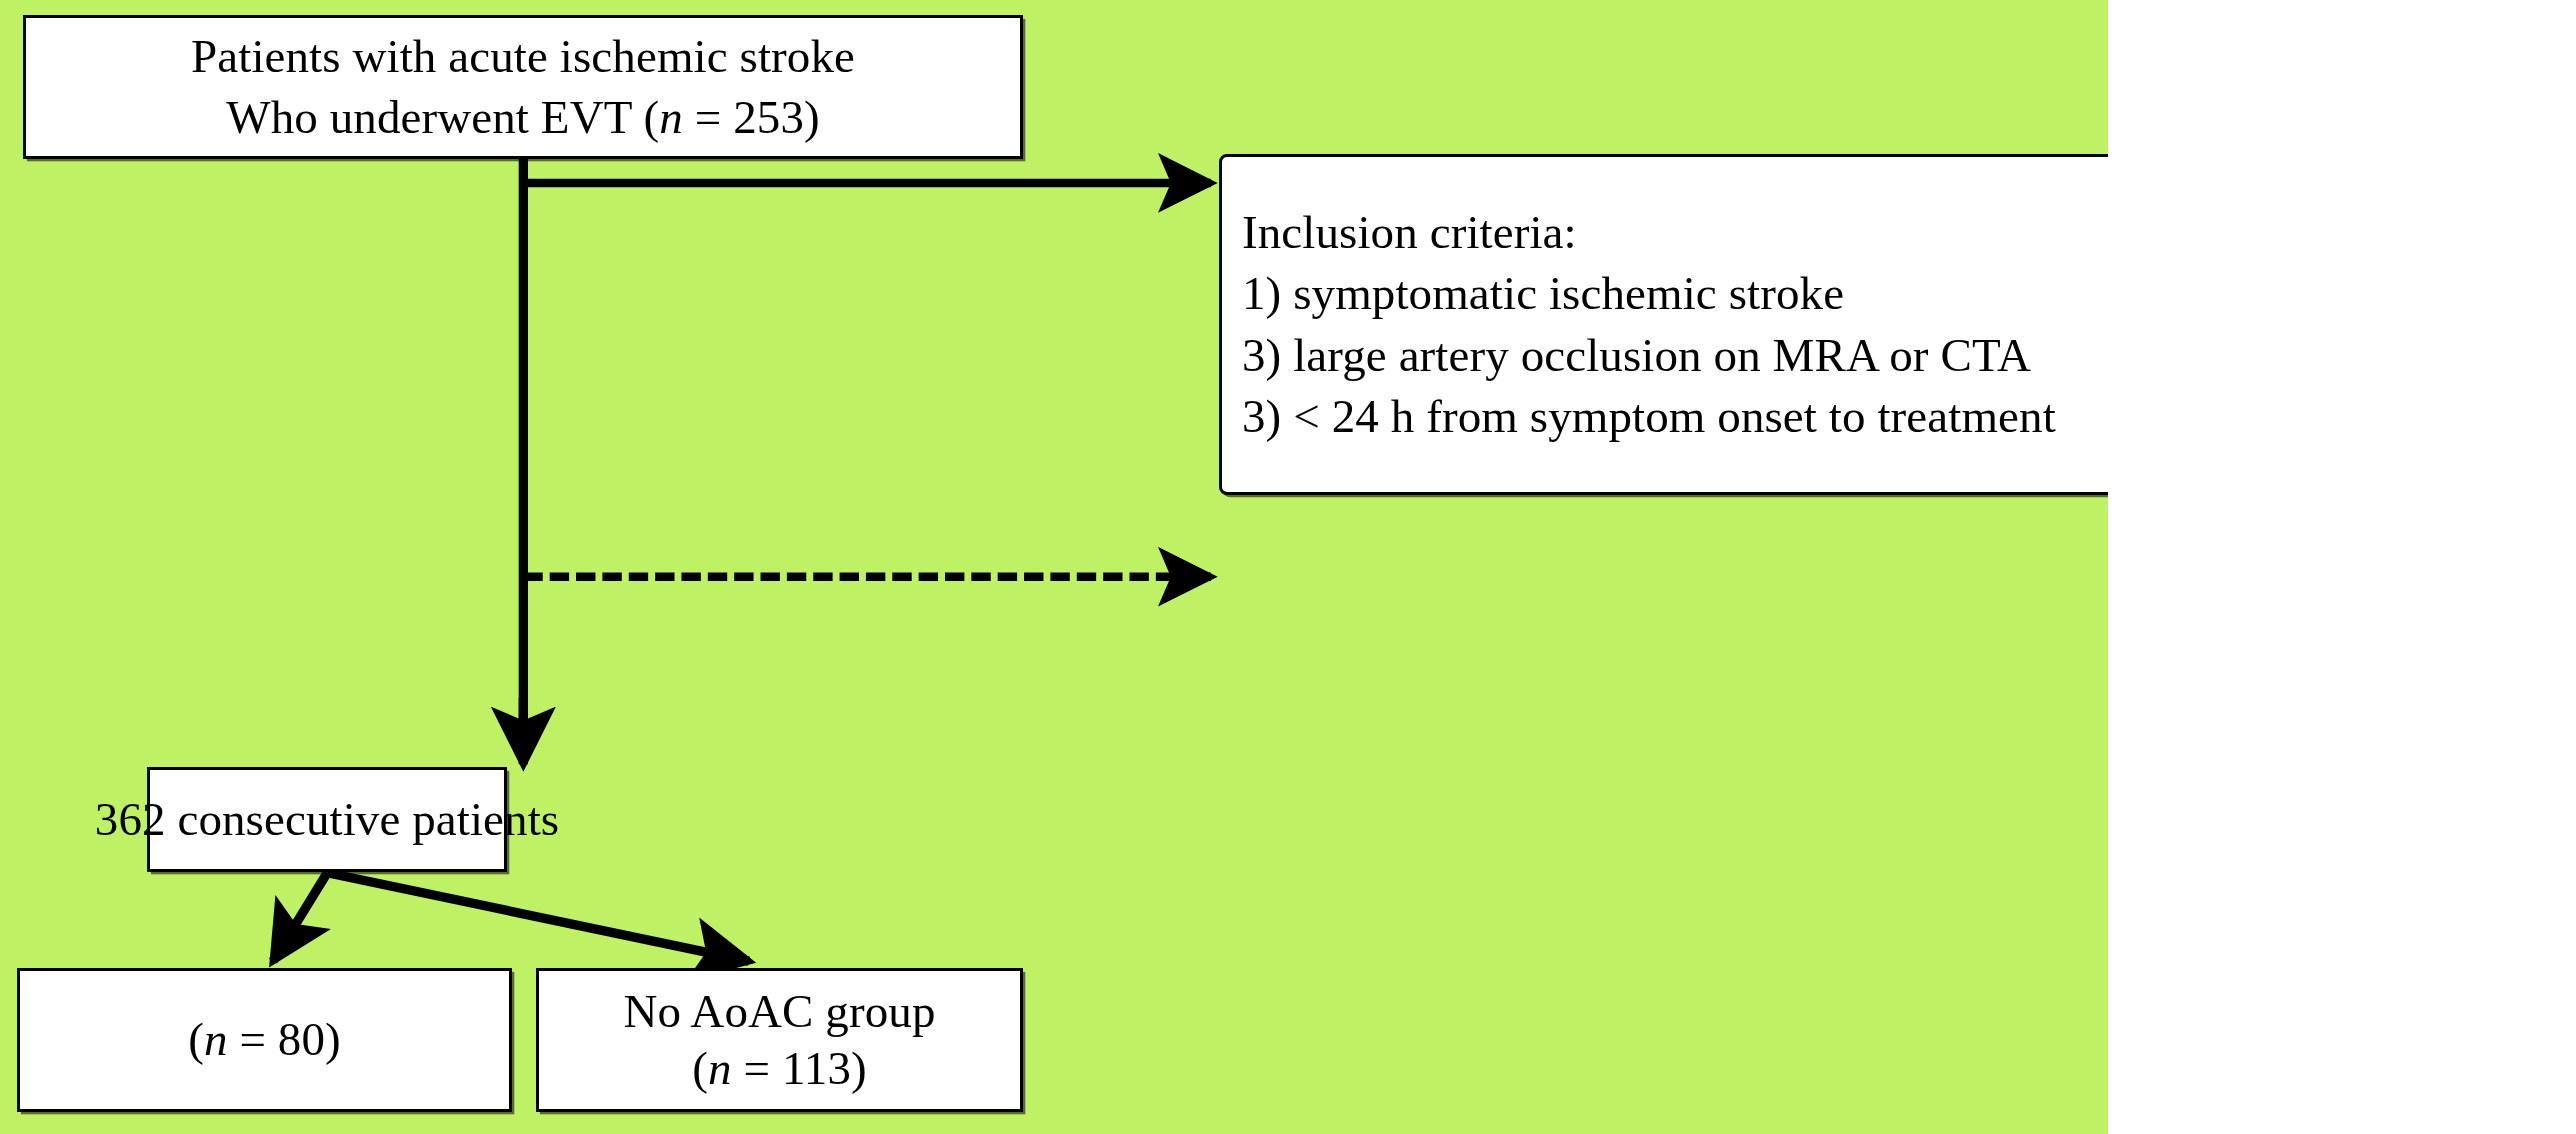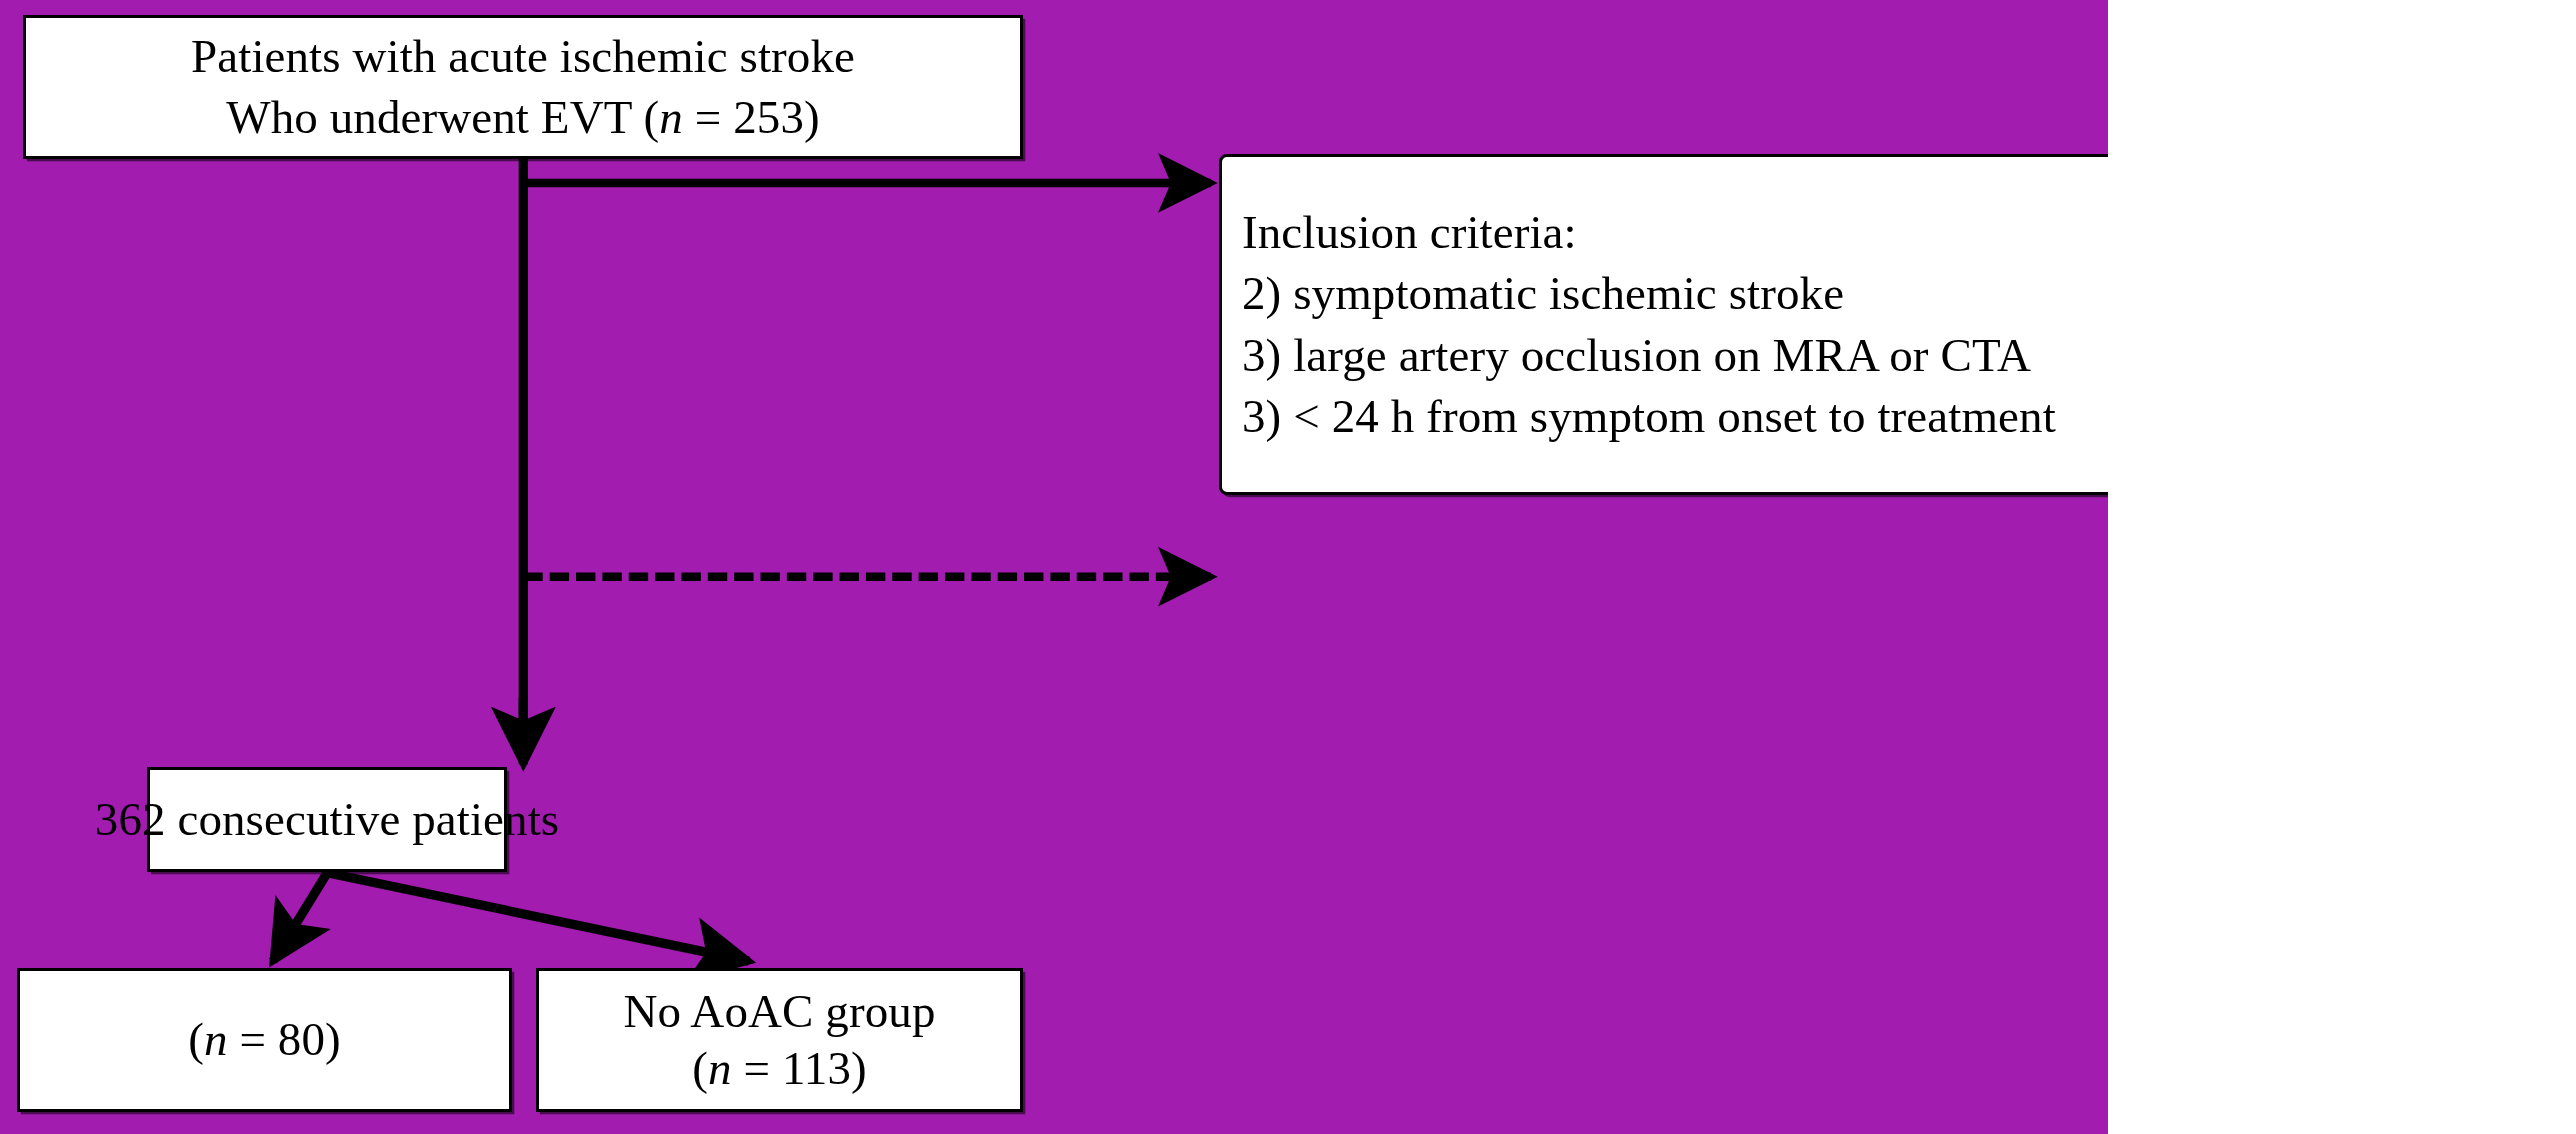--- a/index.html
+++ b/index.html
@@ -5,21 +5,21 @@
 <style>
   html, body {
     margin: 0;
     padding: 0;
     background: #ffffff;
   }
   #canvas {
     position: relative;
     width: 2108px;
     height: 1134px;
-    background: #a21caf;
+    background: #bef264;
     font-family: "Liberation Serif", "DejaVu Serif", serif;
     color: #000000;
     overflow: hidden;
   }
   .node {
     position: absolute;
     box-sizing: border-box;
     background: #ffffff;
     border: 3.9px solid #000000;
     box-shadow: 3.1px 3.1px 0 -0.8px rgba(0,0,0,0.55);
@@ -92,21 +92,21 @@
     <line x1="422" y1="1126" x2="966" y2="1240" stroke="#000000" stroke-width="12" marker-end="url(#arrowhead)"></line>
   </svg>
 
   <div class="node centered" id="node-top">
     <span class="line">Patients with acute ischemic stroke</span>
     <span class="line"><span>Who underwent EVT (</span><em class="italic-n">n</em><span> = 253)</span></span>
   </div>
 
   <div class="node lefted" id="node-inclusion">
     <span class="line">Inclusion criteria:</span>
-    <span class="line">2) symptomatic ischemic stroke</span>
+    <span class="line">1) symptomatic ischemic stroke</span>
     <span class="line">3) large artery occlusion on MRA or CTA</span>
     <span class="line">3) &lt; 24 h from symptom onset to treatment</span>
   </div>
 
 
   <div class="node centered" id="node-cohort">
     <span class="line">362 consecutive patients</span>
   </div>
 
   <div class="node centered" id="node-aoac">

